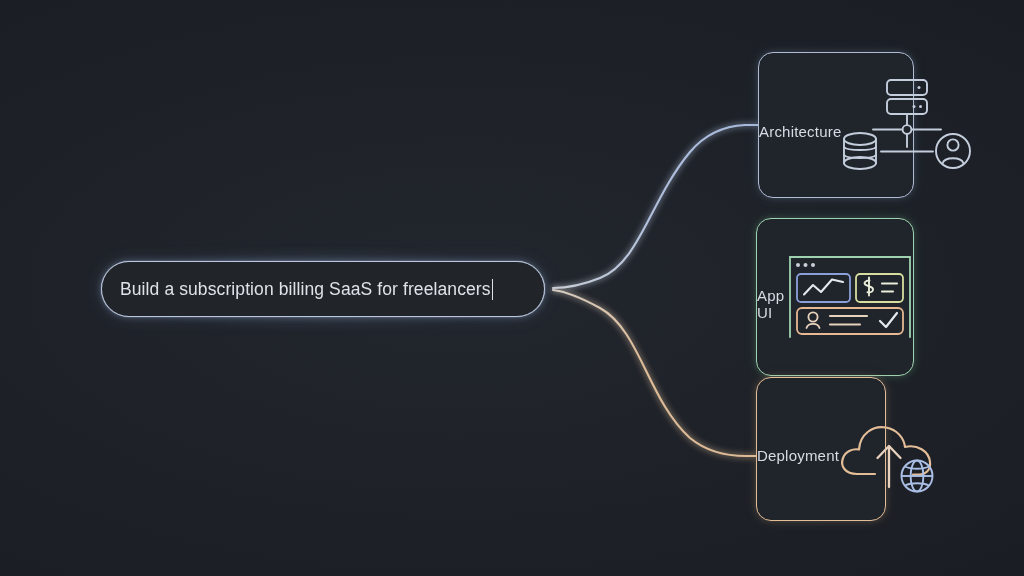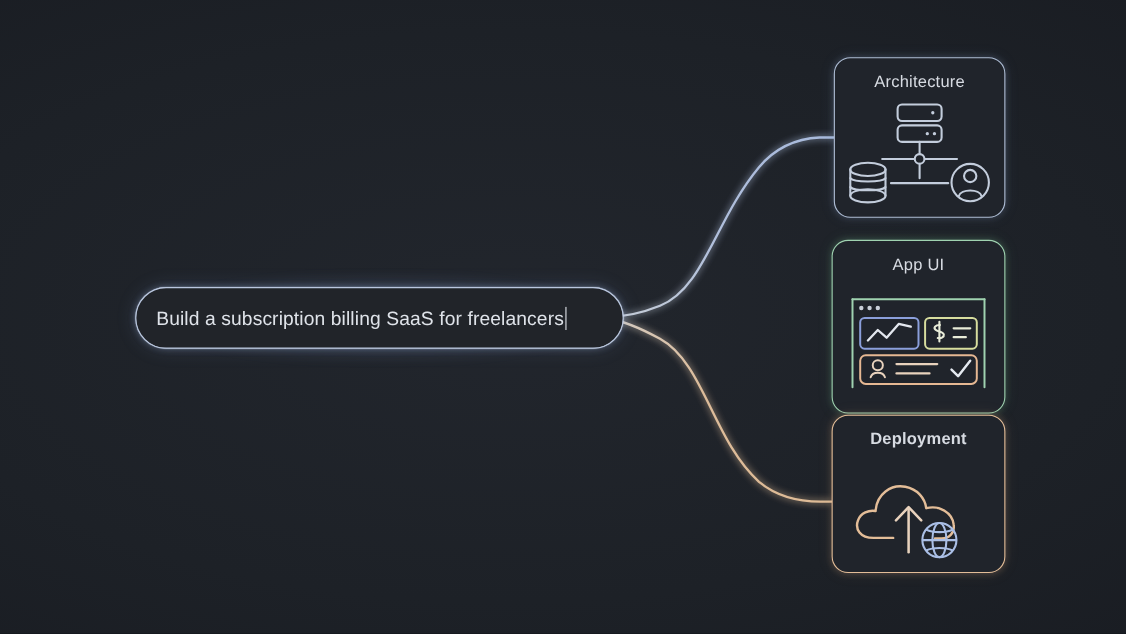--- a/index.html
+++ b/index.html
@@ -14,21 +14,21 @@
     position: relative;
     width: 1024px;
     height: 576px;
     overflow: hidden;
     background:
       radial-gradient(120% 100% at 45% 50%, #22262d 0%, #1d2127 45%, #191c22 75%, #15181d 100%);
   }
   
   #prompt-wrap {
     position: absolute;
-    left: 123px;
+    left: 101px;
     top: 261px;
     width: 444px;
     height: 56px;
     text-decoration: underline;
   }
   #prompt-glow {
     position: absolute;
     left: -10px;
     top: -10px;
     right: -10px;
@@ -78,21 +78,21 @@
     height: 576px;
     pointer-events: none;
   }
   
   .card {
     position: absolute;
     box-sizing: border-box;
     border-radius: 15px;
     background: #20242b;
     display: flex;
-    flex-direction: column;
+    flex-direction: row;
     align-items: center;
   }
   .card-title {
     font-size: 15px;
     color: #d7dbe2;
     letter-spacing: 0.2px;
     margin-top: 13px;
     font-family: "Liberation Sans", sans-serif;
   }
   .card-art {
@@ -106,24 +106,23 @@
     left: 758px; top: 52px; width: 156px; height: 146px;
     border: 1.5px solid #aebdd4;
     box-shadow: 0 0 6px rgba(150,175,215,0.22), 0 0 14px rgba(120,150,200,0.10);
   }
   #card-appui {
     left: 756px; top: 218px; width: 158px; height: 158px;
     border: 1.5px solid #9fd2b0;
     box-shadow: 0 0 6px rgba(130,200,155,0.22), 0 0 14px rgba(110,185,140,0.10);
   }
   #card-deployment {
-    left: 756px; top: 377px; width: 158px; height: 144px;
+    left: 756px; top: 377px; width: 130px; height: 144px;
     border: 1.5px solid #e3bd98;
     box-shadow: 0 0 6px rgba(220,175,130,0.22), 0 0 14px rgba(205,160,115,0.10);
-    font-weight: bold;
   }
 </style>
 </head>
 <body>
 
 <div id="stage">
 
   <svg id="links" viewBox="0 0 1024 576">
     <defs>
       <filter id="gl" x="-60%" y="-60%" width="220%" height="220%">

